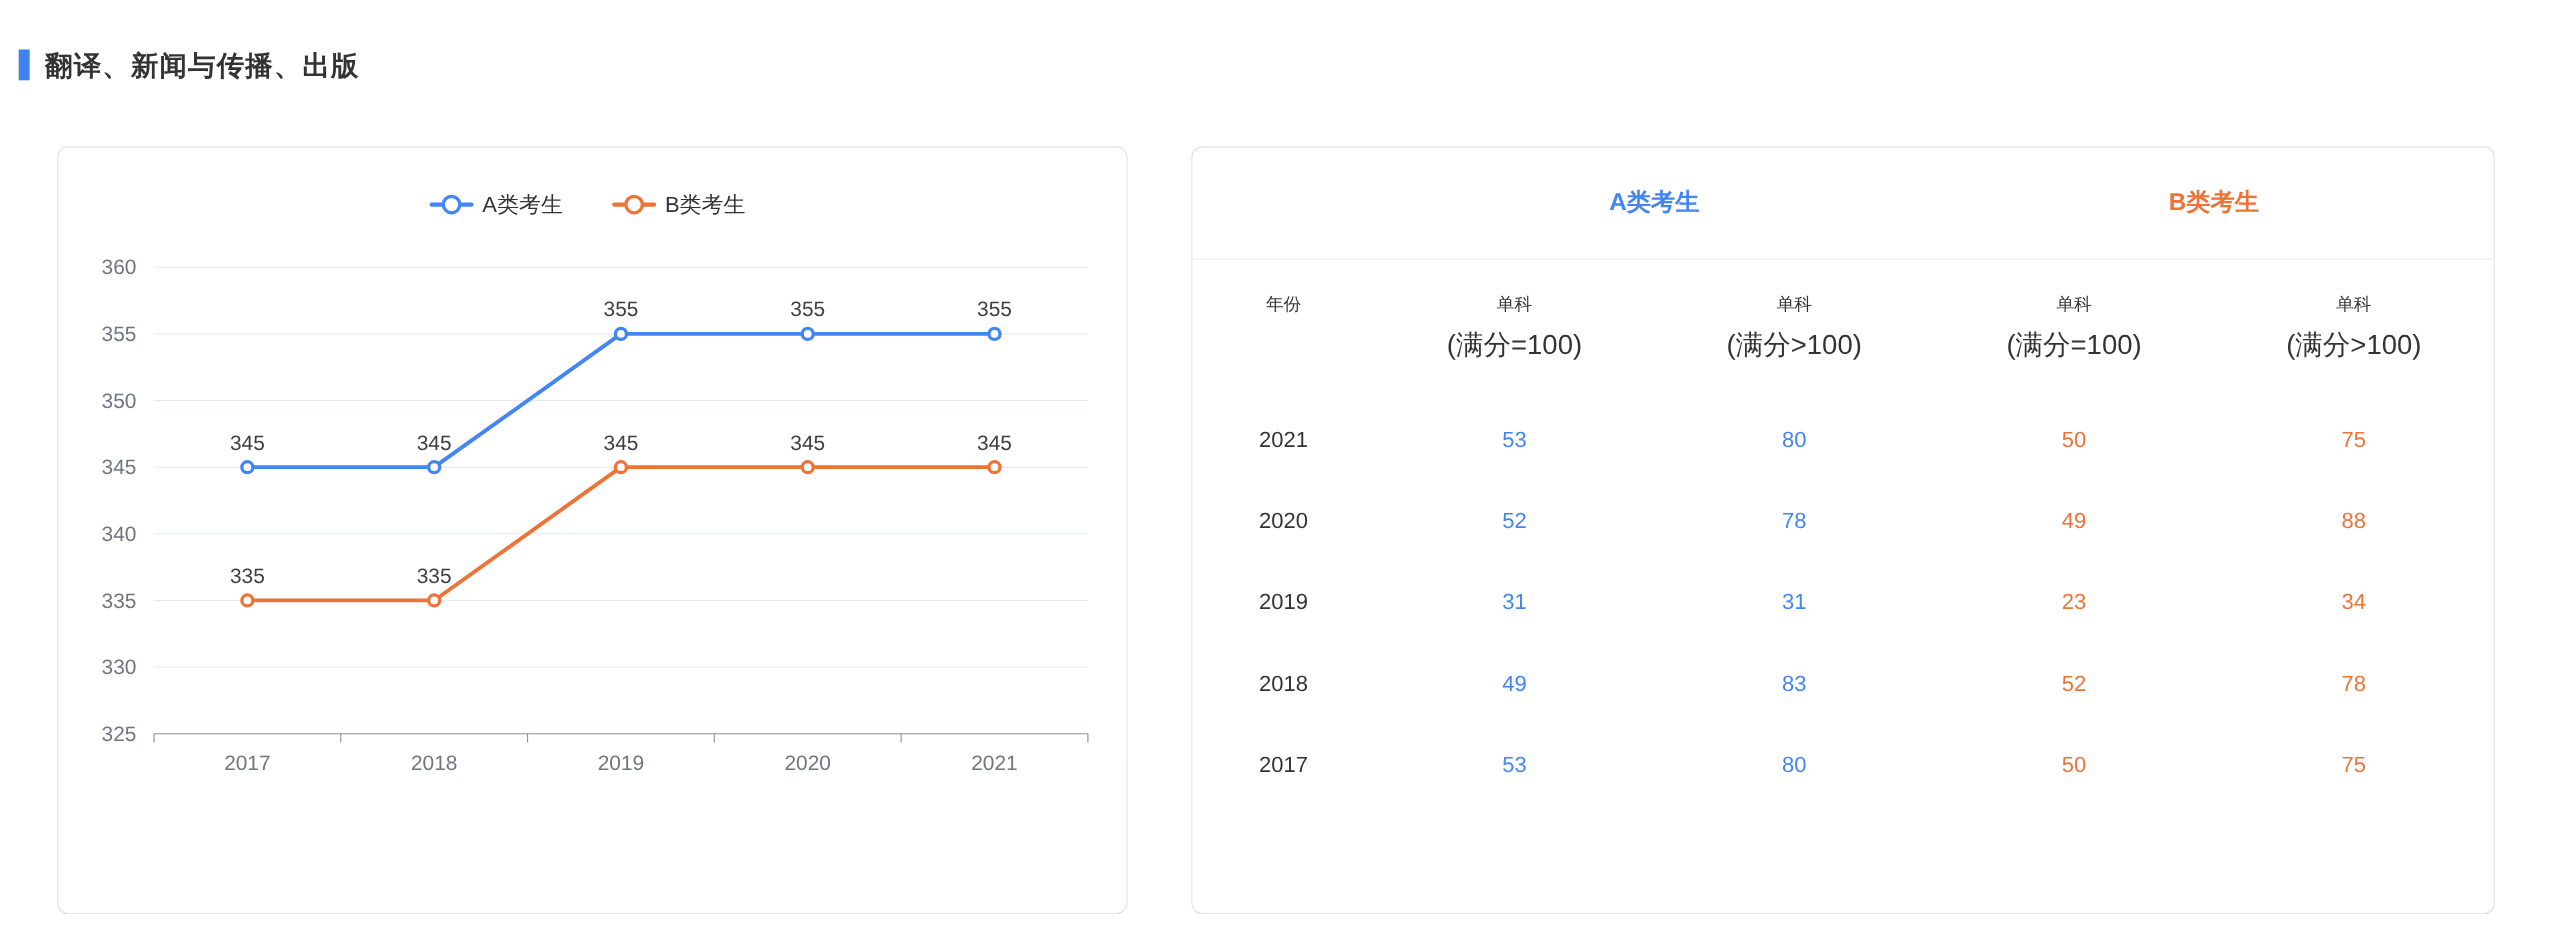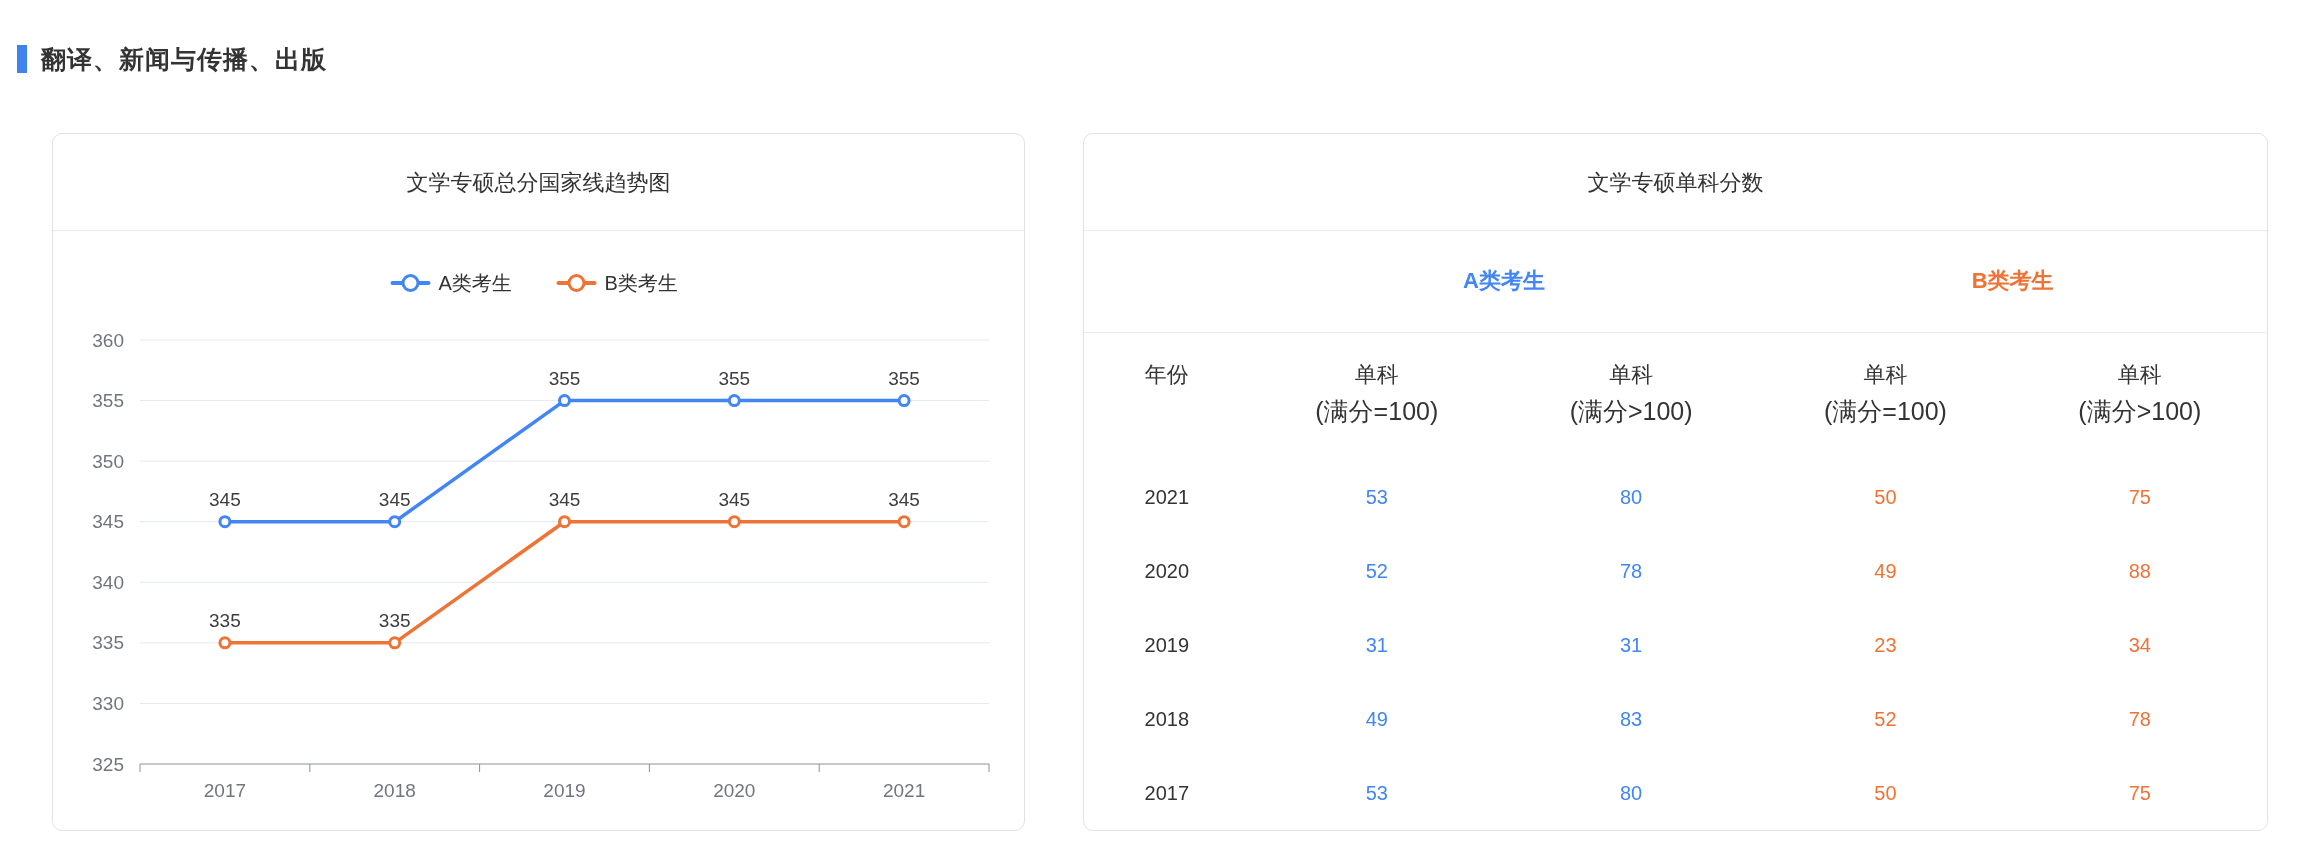--- a/index.html
+++ b/index.html
@@ -39,38 +39,37 @@
     height: 101px;
     font-size: 22px; font-weight: bold;
     border-bottom: 1px solid #eaebee;
     vertical-align: middle;
   }
   tr.col-row th {
     height: 128px;
     font-weight: normal; font-size: 19px; color: #333;
     vertical-align: top; padding-top: 30px;
   }
-  .col-line1 { font-size: 22px; line-height: 24px; }
+  .col-line1 { font-size: 16px; line-height: 24px; }
   .col-line2 { font-size: 25px; line-height: 24px; margin-top: 12px; min-height: 24px; }
   tbody td { height: 74px; font-size: 20px; color: #333; vertical-align: middle; }
   .text-blue { color: #4285f4; }
   .text-orange { color: #ed7336; }
 </style>
 </head>
 <body>
 
 <header class="section-header">
   <span class="accent-bar"></span>
   <h1 class="section-title">翻译、新闻与传播、出版</h1>
 </header>
 
 <main class="cards">
 
   <section class="card chart-card">
-    <div class="card-title">文学专硕总分国家线趋势图</div>
     <div class="chart-body">
       <svg id="trend-svg" width="971" height="600" viewBox="0 0 971 600">
           <g>
             <line x1="87" y1="472.42857142857144" x2="936" y2="472.42857142857144" stroke="#e4e8f1" stroke-width="1"></line>
             <line x1="87" y1="411.8571428571429" x2="936" y2="411.8571428571429" stroke="#e4e8f1" stroke-width="1"></line>
             <line x1="87" y1="351.28571428571433" x2="936" y2="351.28571428571433" stroke="#e4e8f1" stroke-width="1"></line>
             <line x1="87" y1="290.7142857142857" x2="936" y2="290.7142857142857" stroke="#e4e8f1" stroke-width="1"></line>
             <line x1="87" y1="230.1428571428571" x2="936" y2="230.1428571428571" stroke="#e4e8f1" stroke-width="1"></line>
             <line x1="87" y1="169.5714285714286" x2="936" y2="169.5714285714286" stroke="#e4e8f1" stroke-width="1"></line>
             <line x1="87" y1="109" x2="936" y2="109" stroke="#e4e8f1" stroke-width="1"></line>
@@ -135,21 +134,20 @@
           <g cursor="pointer">
             <line x1="505.5" y1="52" x2="541.5" y2="52" stroke="#ed7336" stroke-width="4" stroke-linecap="round"></line>
             <circle cx="523.5" cy="52" r="7.5" fill="#fff" stroke="#ed7336" stroke-width="3"></circle>
             <text x="551.5" y="59" font-size="20" fill="#333">B类考生</text>
           </g>
         </svg>
     </div>
   </section>
 
   <section class="card table-card">
-    <div class="card-title">文学专硕单科分数</div>
     <table class="score-table">
       <colgroup>
         <col class="c-year">
           <col class="c-val">
           <col class="c-val">
           <col class="c-val">
           <col class="c-val">
       </colgroup>
       <thead>
         <tr class="group-row">

